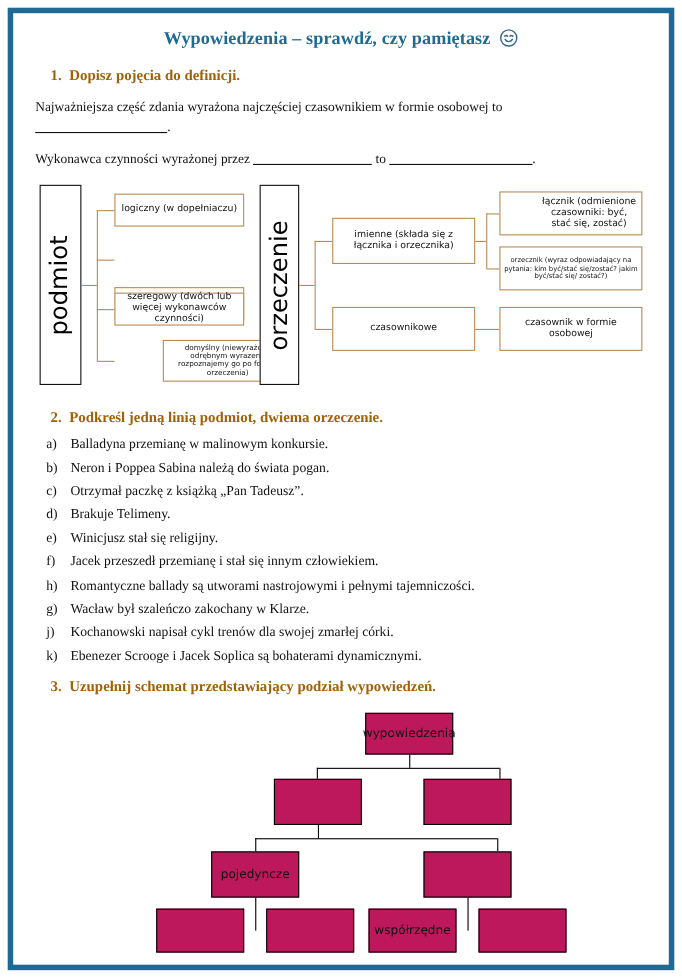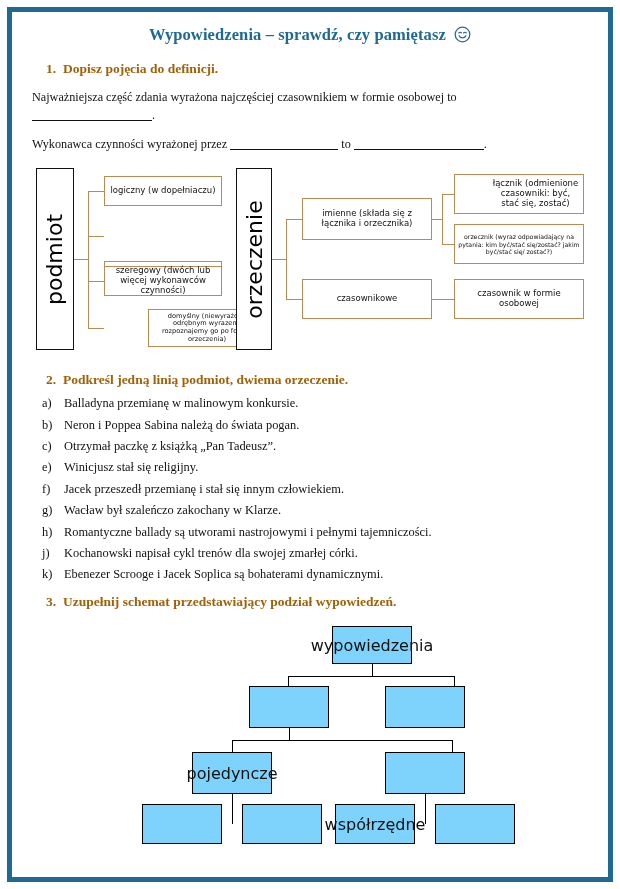--- a/index.html
+++ b/index.html
@@ -129,25 +129,25 @@
     position: relative;
     margin-top: 8px;
     margin-left: 0;
     width: 596px;
     height: 212px;
     font-family: "DejaVu Sans", sans-serif;
   }
   .tbox {
     position: absolute;
     border: 1px solid #000;
-    background: #7dd3fc;
+    background: #be185d;
     display: flex;
     align-items: center;
     justify-content: center;
-    font-size: 16px;
+    font-size: 11px;
     color: #111;
     text-align: center;
   }
   .tconn { position: absolute; background: #000; }
   .tconn.h { height: 1px; }
   .tconn.v { width: 1px; }
 </style>
 </head>
 <body>
 
@@ -226,24 +226,25 @@
   </div>
 
   <div class="task-head" id="sec2-head">
     <span class="task-num">2.</span><span>Podkreśl jedną linią podmiot, dwiema orzeczenie.</span>
   </div>
 
   <ul class="qlist">
     <li class="qitem"><span class="qlabel">a)</span><span>Balladyna przemianę w malinowym konkursie.</span></li>
     <li class="qitem"><span class="qlabel">b)</span><span>Neron i Poppea Sabina należą do świata pogan.</span></li>
     <li class="qitem"><span class="qlabel">c)</span><span>Otrzymał paczkę z książką „Pan Tadeusz”.</span></li>
+    <li class="qitem"><span class="qlabel">d)</span><span>Brakuje Telimeny.</span></li>
     <li class="qitem"><span class="qlabel">e)</span><span>Winicjusz stał się religijny.</span></li>
     <li class="qitem"><span class="qlabel">f)</span><span>Jacek przeszedł przemianę i stał się innym człowiekiem.</span></li>
+    <li class="qitem"><span class="qlabel">h)</span><span>Romantyczne ballady są utworami nastrojowymi i pełnymi tajemniczości.</span></li>
     <li class="qitem"><span class="qlabel">g)</span><span>Wacław był szaleńczo zakochany w Klarze.</span></li>
-    <li class="qitem"><span class="qlabel">h)</span><span>Romantyczne ballady są utworami nastrojowymi i pełnymi tajemniczości.</span></li>
     <li class="qitem"><span class="qlabel">j)</span><span>Kochanowski napisał cykl trenów dla swojej zmarłej córki.</span></li>
     <li class="qitem"><span class="qlabel">k)</span><span>Ebenezer Scrooge i Jacek Soplica są bohaterami dynamicznymi.</span></li>
   </ul>
 
   <div class="task-head" id="sec3-head">
     <span class="task-num">3.</span><span>Uzupełnij schemat przedstawiający podział wypowiedzeń.</span>
   </div>
 
   <div class="tree">
 

